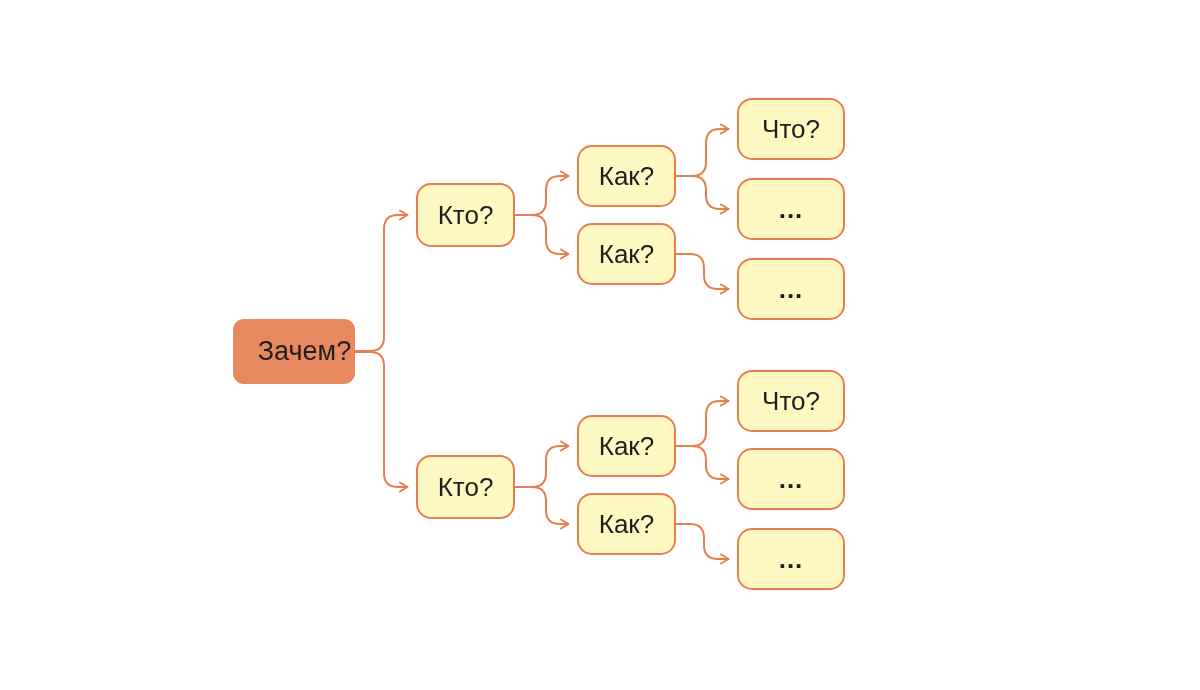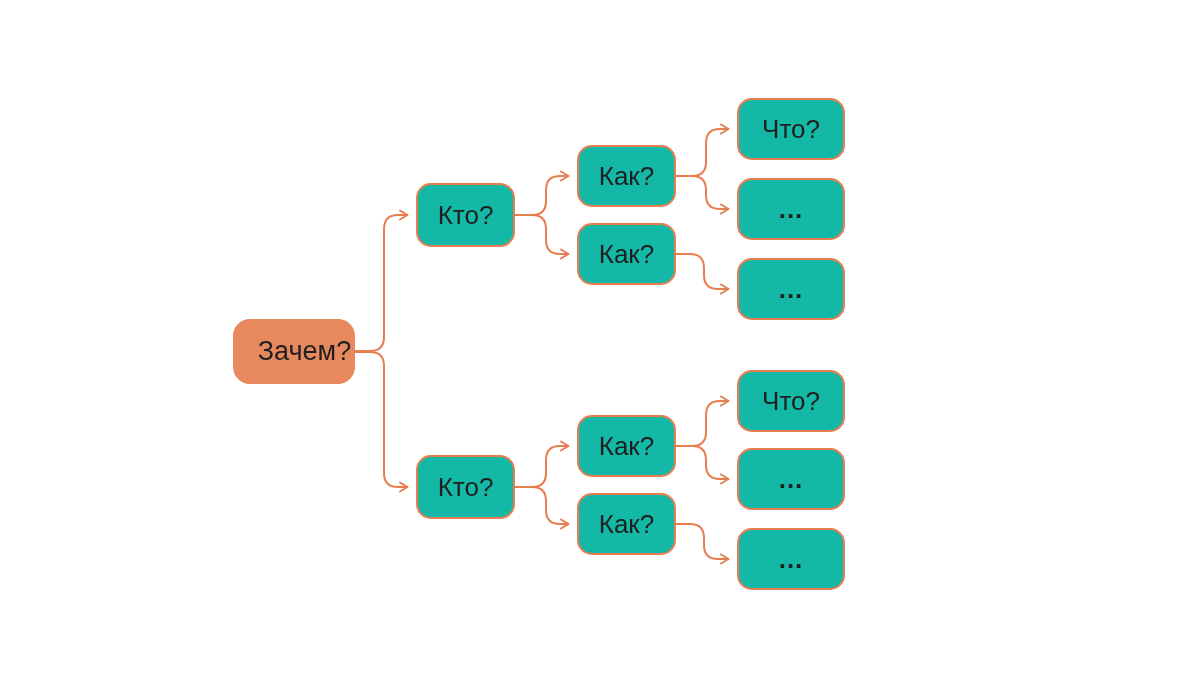--- a/index.html
+++ b/index.html
@@ -14,27 +14,27 @@
     font-family:"Liberation Sans",sans-serif;overflow:hidden;
   }
   .canvas{position:relative;width:1200px;height:690px;background:var(--bg);}
   .connectors{position:absolute;left:0;top:0;width:1200px;height:690px;}
   .connectors path.edge{
     fill:none;stroke:var(--line);stroke-width:2;
     stroke-linecap:round;stroke-linejoin:round;
   }
   .node{
     position:absolute;box-sizing:border-box;
-    background:#14b8a6;border:2px solid var(--line);border-radius:15px;
+    background:#fef9c3;border:2px solid var(--line);border-radius:15px;
     display:flex;align-items:center;justify-content:center;
     font-size:26px;font-weight:500;color:var(--text);
     white-space:nowrap;cursor:default;
   }
   .node.root{
-    background:var(--fill);border:none;border-radius:17px;
+    background:var(--fill);border:none;border-radius:11px;
     font-size:27px;font-weight:500;padding-left:21px;
   }
   .node.dots span{font-weight:700;letter-spacing:1px;}
 </style>
 </head>
 <body>
 
 <div class="canvas">
 
   <svg class="connectors" viewBox="0 0 1200 690" xmlns="http://www.w3.org/2000/svg">

